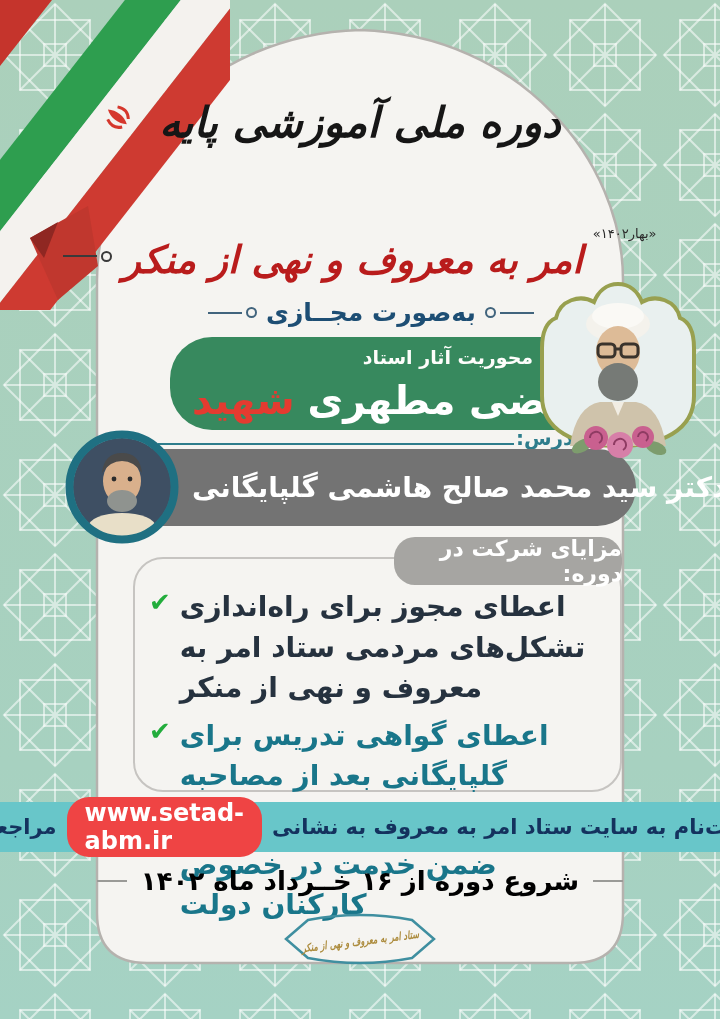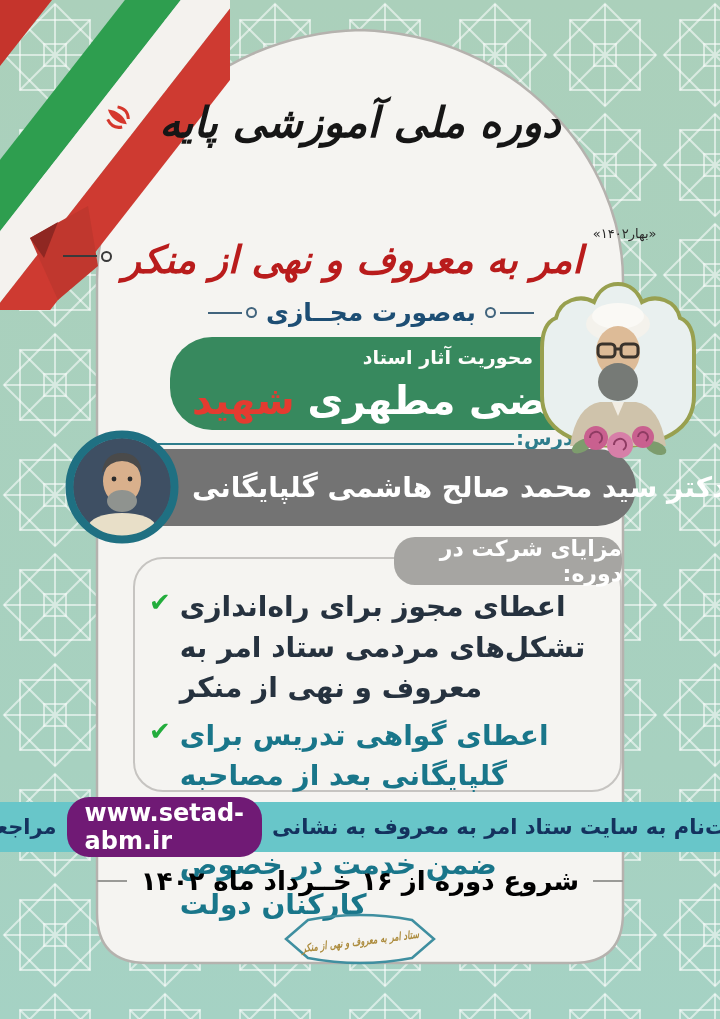--- a/index.html
+++ b/index.html
@@ -53,21 +53,21 @@
   .check{color:#22ad3c;font-size:26px;font-weight:bold;line-height:1.2;}
   .benefit-text{flex:1;direction:rtl;text-align:left;font-size:28px;font-weight:bold;line-height:1.45;}
   .benefit-item:nth-child(1) .benefit-text{color:#26323f;}
   .benefit-item:nth-child(2) .benefit-text{color:#19768a;}
   .benefit-item:nth-child(3) .benefit-text{color:#19768a;}
 
   
   .reg-bar{position:absolute;top:802px;left:0;width:720px;height:50px;background:#68c6c9;
          z-index:5;display:flex;align-items:center;justify-content:center;gap:10px;direction:rtl;}
   .reg-text{color:#14325e;font-size:21px;font-weight:bold;white-space:nowrap;}
-  .reg-url{background:#701a75;color:#ffffff;font-size:24px;font-weight:bold;
+  .reg-url{background:#ef4444;color:#ffffff;font-size:24px;font-weight:bold;
          padding:2px 18px;border-radius:22px;direction:ltr;}
 
   
   .date-row{position:absolute;top:866px;left:97px;width:526px;display:flex;align-items:center;
          justify-content:center;gap:14px;z-index:4;}
   .date-row .side-line{width:62px;border-top:2px solid #9a9a97;}
   .date-text{direction:rtl;color:#000000;font-size:26px;font-weight:bold;white-space:nowrap;}
   .logo-wrap{position:absolute;top:908px;left:278px;width:164px;height:62px;z-index:4;}
 </style>
 </head>

